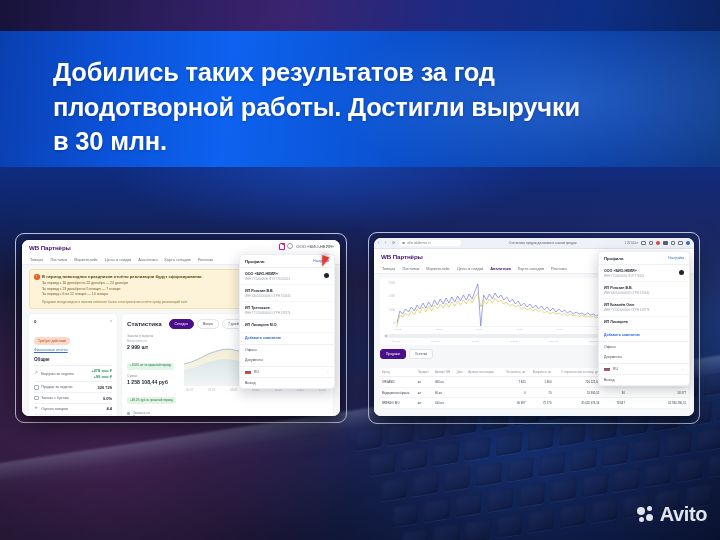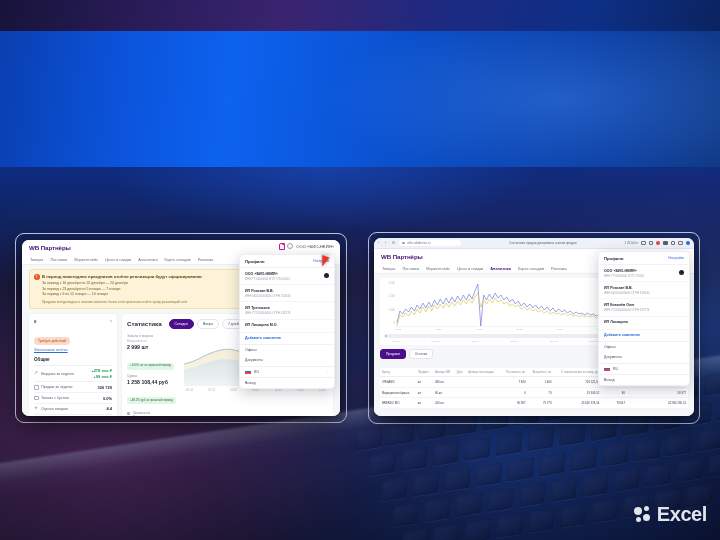--- a/index.html
+++ b/index.html
@@ -397,20 +397,23 @@
       <i class="key"></i>
       <i class="key"></i>
       <i class="key"></i>
     </div>
 </div>
 <div id="bg-vignette"></div>
 
 <div id="hero">
   <div id="hero-upper"></div>
   <div id="hero-band"></div>
+  <h1>Добились таких результатов за год
+плодотворной работы. Достигли выручки
+в 30 млн.</h1>
 </div>
 <div id="hero-glow"></div>
 
 <div class="window-outline" id="out-left"></div>
 <div class="window" id="win-left">
 
   <div class="wb-header">
     <span class="wb-logo">WB Партнёры</span>
     <div class="wb-head-right">
       <span class="ic-bell">
@@ -778,14 +781,14 @@
   </div>
 </div>
 
 <div id="avito">
   <span class="dots">
     <i class="d1"></i>
       <i class="d2"></i>
       <i class="d3"></i>
       <i class="d4"></i>
   </span>
-  <span class="word">Excel</span>
+  <span class="word">Avito</span>
 </div>
 
 </body></html>

